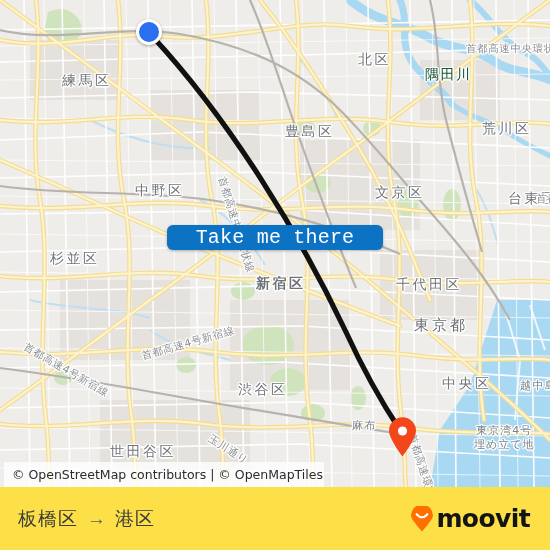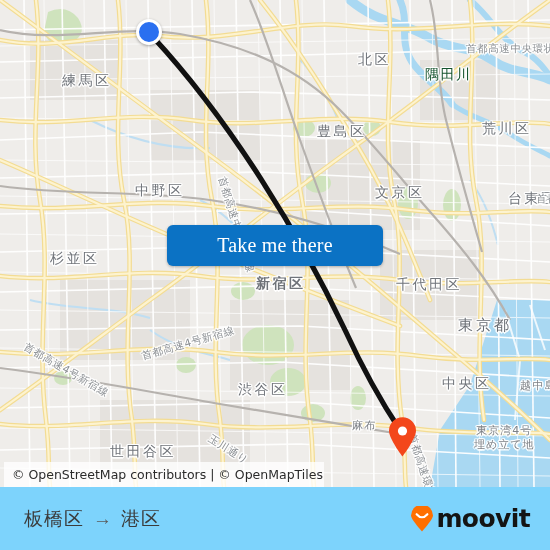--- a/index.html
+++ b/index.html
@@ -24,31 +24,31 @@
     font-family:"DejaVu Sans","Liberation Sans",sans-serif;
     white-space:nowrap;
     text-shadow:
       1.5px 0 0 rgba(255,255,255,.9), -1.5px 0 0 rgba(255,255,255,.9),
       0 1.5px 0 rgba(255,255,255,.9), 0 -1.5px 0 rgba(255,255,255,.9),
       1px 1px 0 rgba(255,255,255,.9), -1px -1px 0 rgba(255,255,255,.9),
       1px -1px 0 rgba(255,255,255,.9), -1px 1px 0 rgba(255,255,255,.9);
     pointer-events:none;
   }
   .lbl-ward{font-size:14px;letter-spacing:2.5px;color:#70747a;}
-  .lbl-city{font-size:15px;letter-spacing:3px;color:#6a6e74;padding-left:44px;}
+  .lbl-city{font-size:15px;letter-spacing:3px;color:#6a6e74;}
   .lbl-small{font-size:11px;letter-spacing:1.5px;color:#7d8186;}
   .lbl-water{font-size:14px;letter-spacing:1.5px;color:#14532d;}
   .lbl-road{font-size:10.5px;letter-spacing:.6px;color:#8a8e92;}
   .lbl-area{font-size:11px;letter-spacing:1px;color:#7d8186;line-height:1.25;}
 
   
   #take-me-there{
-    position:absolute;left:167px;top:225px;width:216px;height:41px;
+    position:absolute;left:167px;top:225px;width:216px;height:25px;
     background:#0b72c4;border:none;border-radius:6px;
-    color:#fff;font-size:20px;font-family:Liberation Serif, serif;
+    color:#fff;font-size:20px;font-family:Liberation Mono, monospace;
     letter-spacing:.2px;cursor:pointer;
     box-shadow:0 1px 3px rgba(0,0,0,.28);
     display:flex;align-items:center;justify-content:center;
     padding:0;
   }
 
   
   #attribution{
     position:absolute;left:4px;top:462px;width:320px;height:25px;
     background:rgba(255,255,255,.78);
@@ -56,23 +56,23 @@
     padding-left:8px;box-sizing:border-box;
   }
   #attribution span{
     font-size:12.5px;color:#2b2b2b;
     font-family:"DejaVu Sans","Liberation Sans",sans-serif;
   }
 
   
   #footer{
     position:absolute;left:0;top:487px;width:550px;height:63px;
-    background:#7dd3fc;display:flex;align-items:center;
+    background:#fde047;display:flex;align-items:center;
     justify-content:space-between;box-sizing:border-box;
-    padding:0 20px 0 24px;
+    padding:0 20px 0 18px;
   }
   #route-summary{display:flex;align-items:center;gap:9px;}
   #route-summary .place{
     font-size:19px;color:#3b3b3b;letter-spacing:1px;
     font-family:"DejaVu Sans","Liberation Sans",sans-serif;
   }
   #route-summary .arrow{font-size:19px;color:#5a5a5a;}
   #moovit-logo{display:flex;align-items:center;gap:2px;}
   #moovit-logo .wordmark{
     font-size:25px;font-weight:bold;color:#141414;letter-spacing:-.6px;
@@ -251,21 +251,21 @@
       </g>
     </svg>
 
     <div id="label-layer">
         <div class="lbl lbl-ward" style="left: 62px; top: 72px;">練馬区</div>
         <div class="lbl lbl-ward" style="left: 135px; top: 182px;">中野区</div>
         <div class="lbl lbl-ward" style="left: 50px; top: 250px;">杉並区</div>
         <div class="lbl lbl-ward" style="left: 110px; top: 443px;">世田谷区</div>
         <div class="lbl lbl-ward" style="left: 238px; top: 381px;">渋谷区</div>
         <div class="lbl lbl-ward" style="left: 256px; top: 275px; font-weight: bold;">新宿区</div>
-        <div class="lbl lbl-ward" style="left: 285px; top: 123px; margin-left: 32px;">豊島区</div>
+        <div class="lbl lbl-ward" style="left: 285px; top: 123px;">豊島区</div>
         <div class="lbl lbl-ward" style="left: 358px; top: 51px;">北区</div>
         <div class="lbl lbl-ward" style="left: 375px; top: 184px;">文京区</div>
         <div class="lbl lbl-ward" style="left: 482px; top: 120px;">荒川区</div>
         <div class="lbl lbl-ward" style="left: 508px; top: 190px;">台東区</div>
         <div class="lbl lbl-ward" style="left: 396px; top: 276px;">千代田区</div>
         <div class="lbl lbl-ward" style="left: 442px; top: 375px;">中央区</div>
         <div class="lbl lbl-city" style="left: 414px; top: 316px;">東京都</div>
         <div class="lbl lbl-small" style="left: 352px; top: 418px;">麻布</div>
         <div class="lbl lbl-small" style="left: 520px; top: 378px;">越中島</div>
         <div class="lbl lbl-water" style="left: 425px; top: 66px;">隅田川</div>

